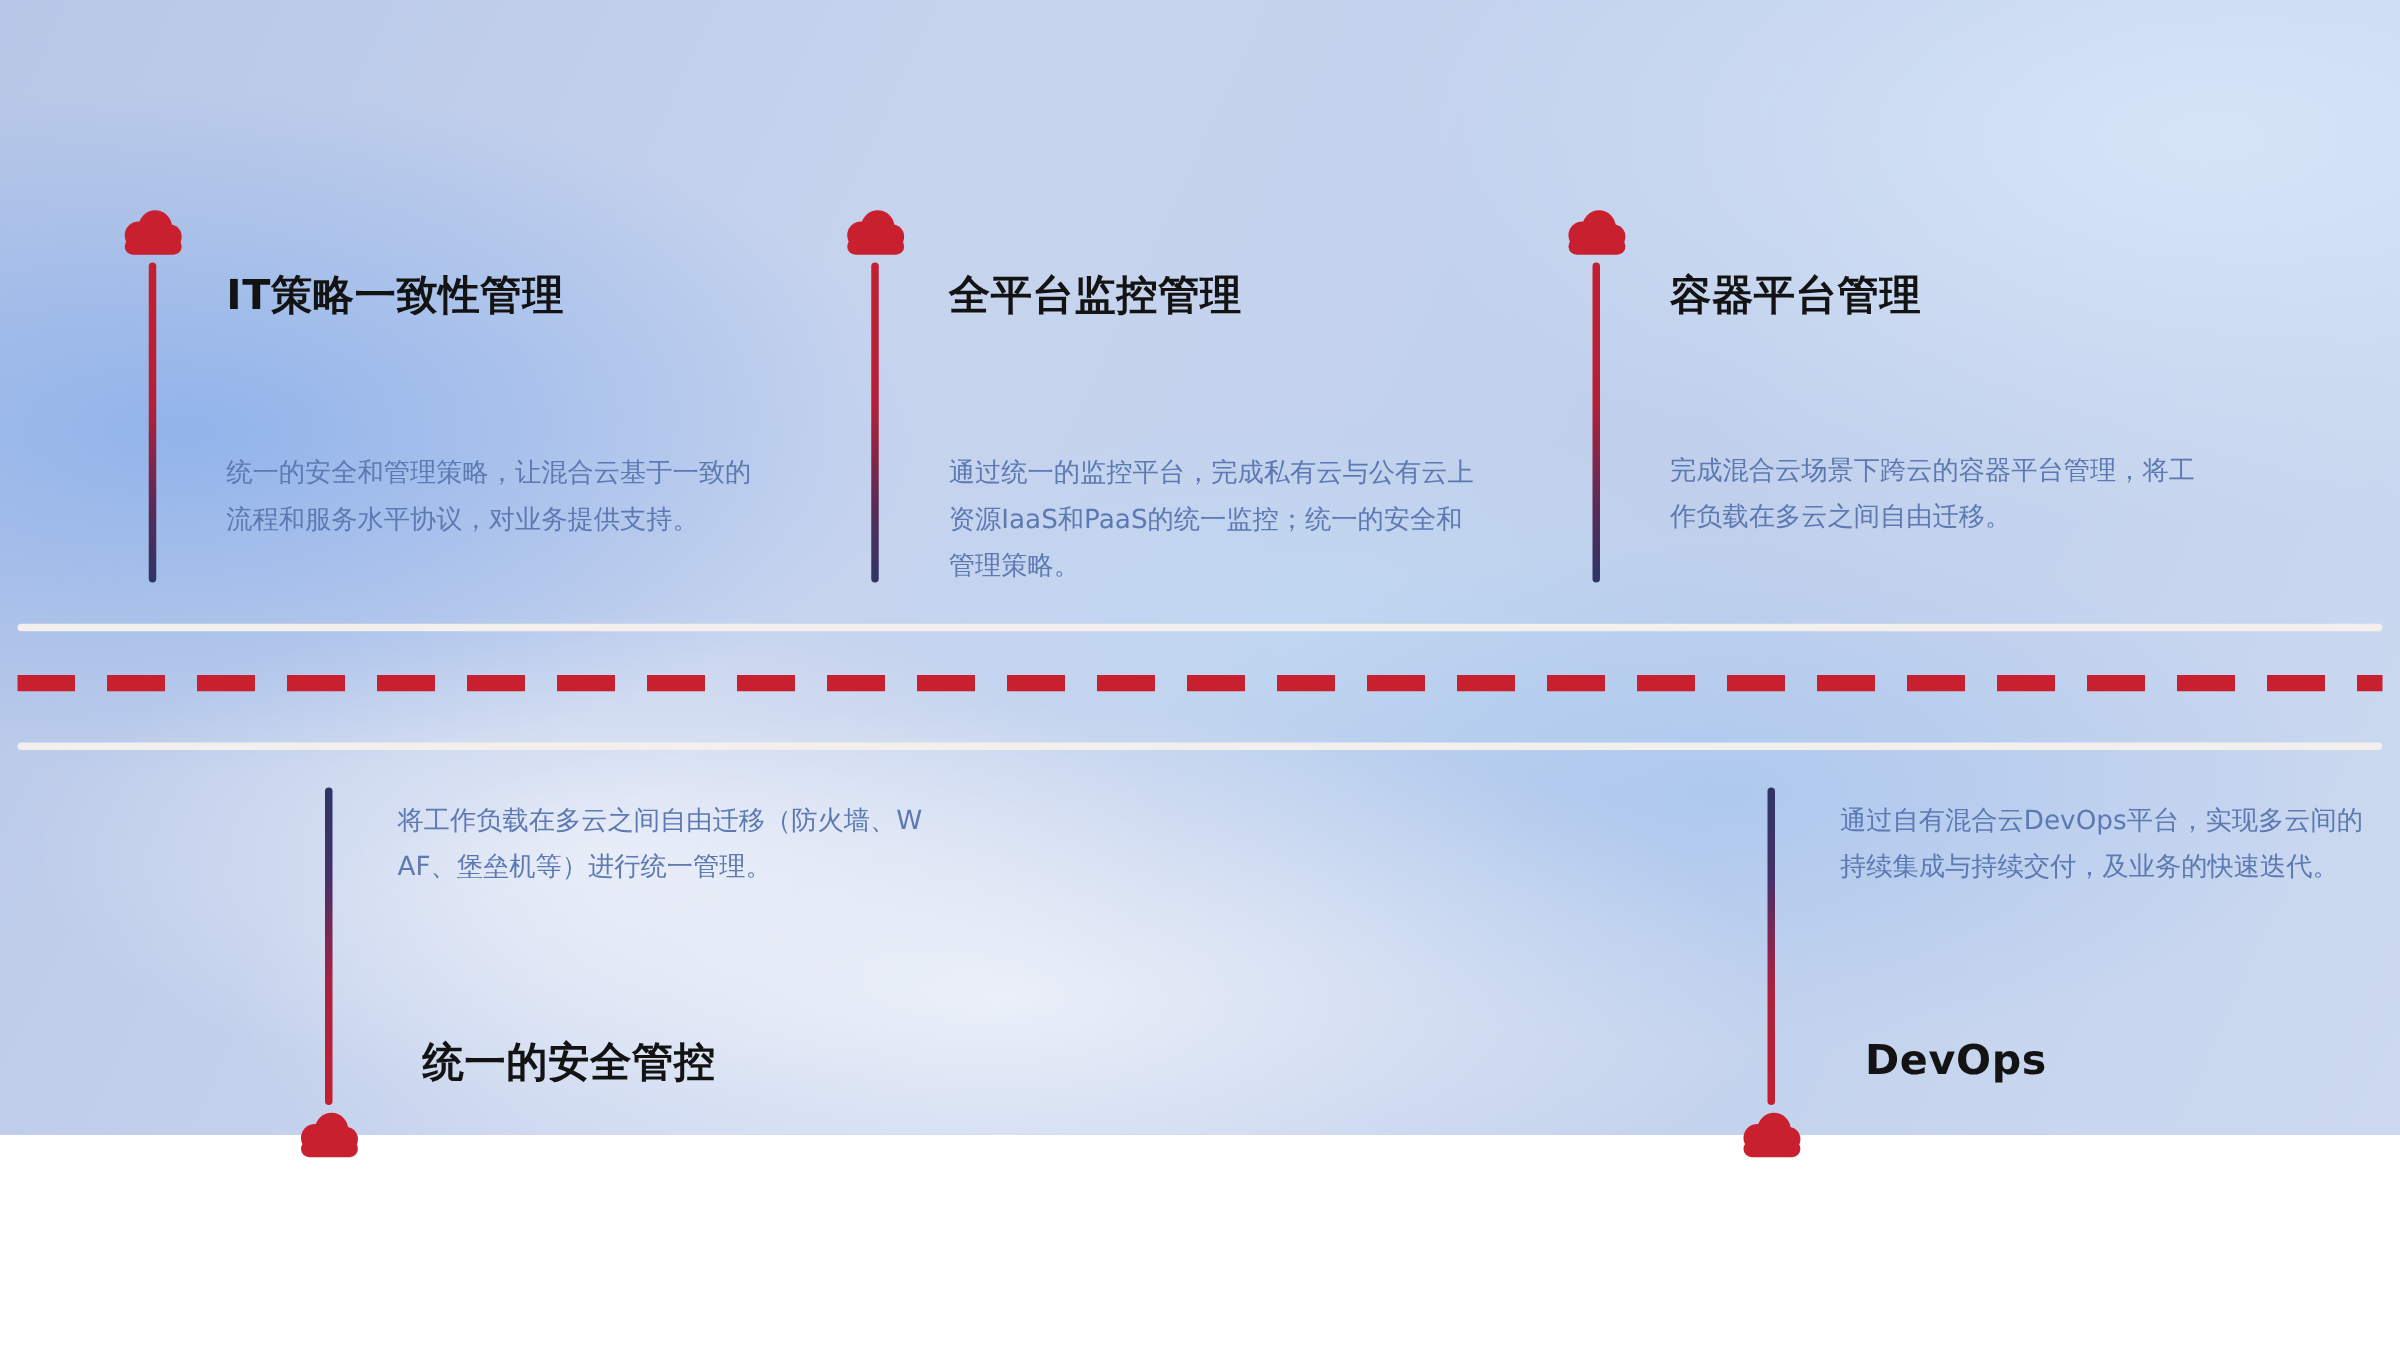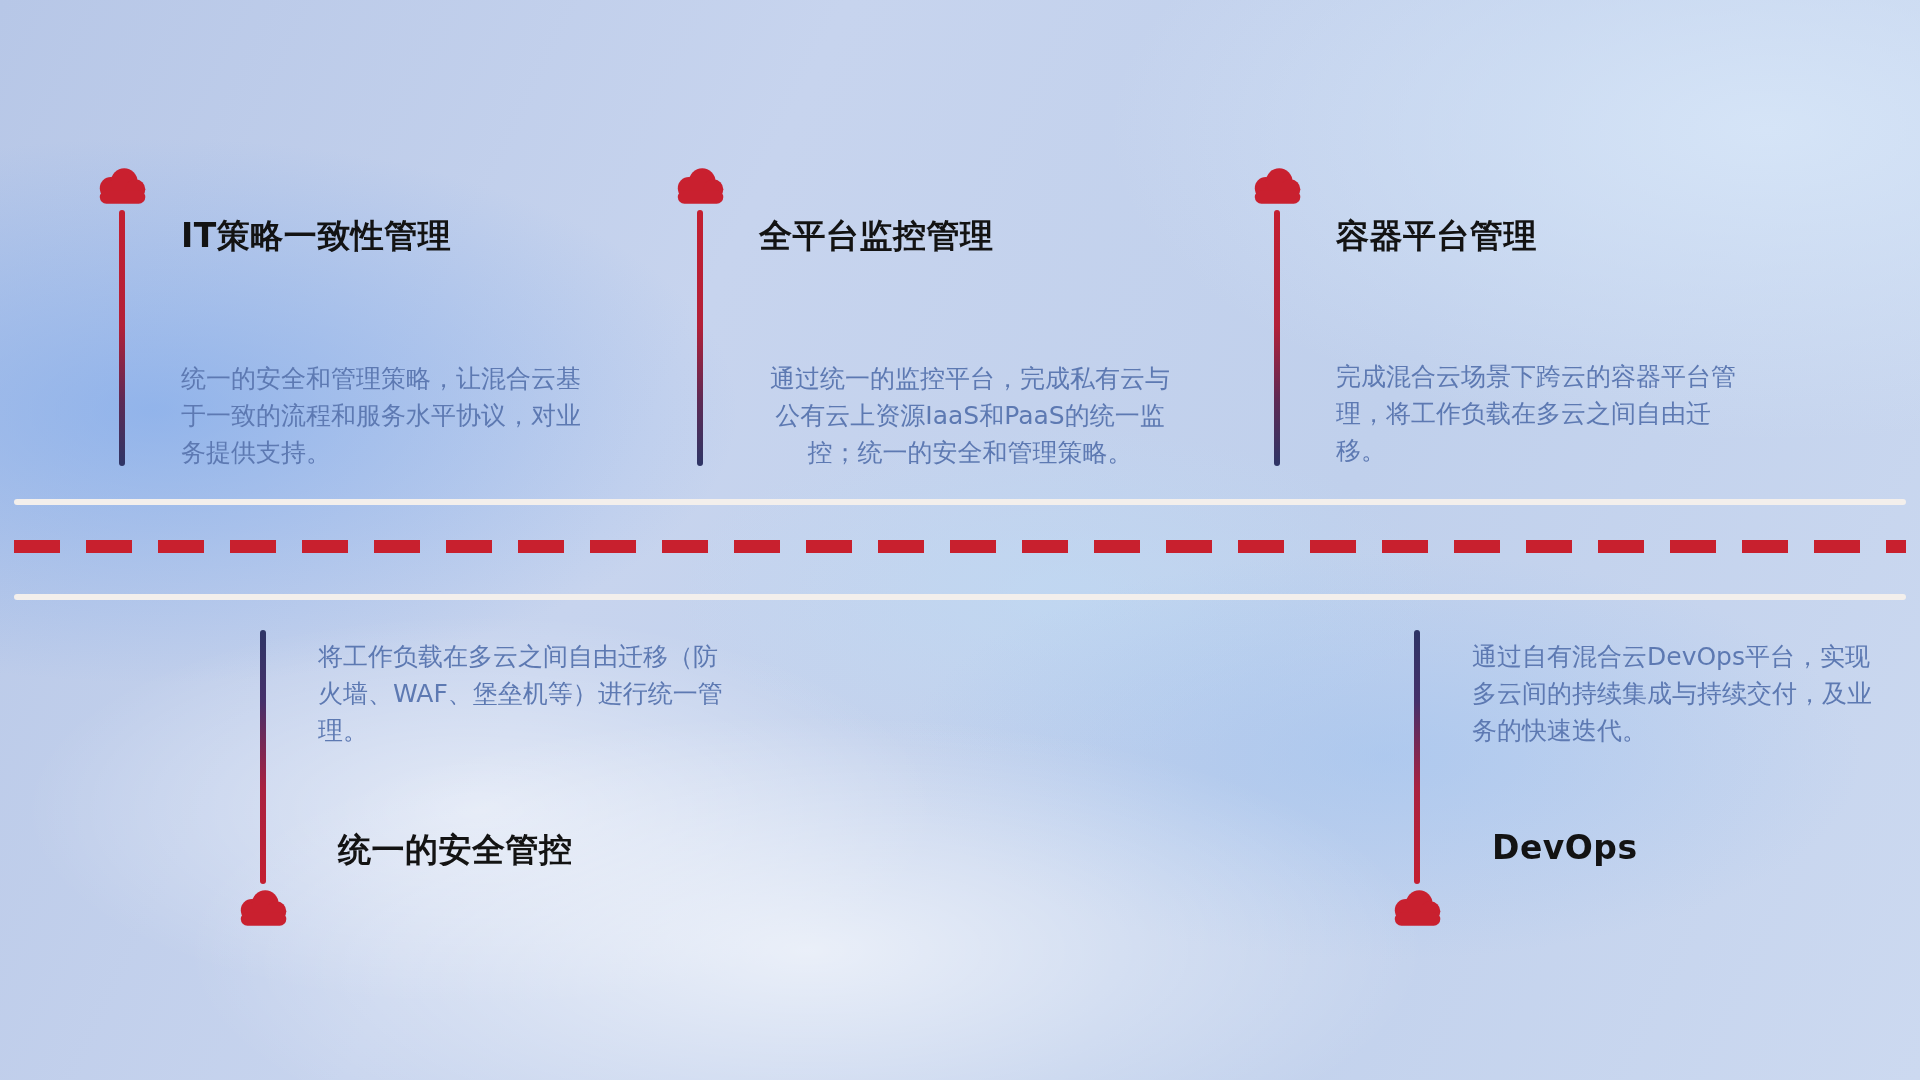--- a/index.html
+++ b/index.html
@@ -2,21 +2,21 @@
 <html><head>
 <meta charset="utf-8">
 <style>
   * { margin: 0; padding: 0; box-sizing: border-box; }
   html, body { width: 1920px; height: 1080px; overflow: hidden; }
   body { font-family: "DejaVu Sans", "Liberation Sans", sans-serif; }
 
   .stage {
     position: relative;
     width: 1920px;
-    height: 1080px;
+    height: 908px;
     background:
       radial-gradient(900px 420px at 8% 38%, rgba(110,160,235,0.55), transparent 65%),
       radial-gradient(1100px 520px at 92% 12%, rgba(215,230,248,0.9), transparent 60%),
       radial-gradient(1000px 380px at 42% 88%, rgba(255,255,255,0.65), transparent 62%),
       radial-gradient(800px 340px at 72% 70%, rgba(150,190,240,0.45), transparent 60%),
       radial-gradient(700px 300px at 25% 75%, rgba(255,255,255,0.5), transparent 65%),
       radial-gradient(600px 260px at 55% 55%, rgba(190,220,245,0.5), transparent 65%),
       linear-gradient(115deg, #b7c7e7 0%, #c7d4ee 35%, #c0d0ec 65%, #ccd9f0 100%);
   }
 
@@ -75,31 +75,31 @@
     color: #131313;
     letter-spacing: 0.5px;
     white-space: nowrap;
   }
   .item.top    .title { left: 87px; top: 48px; }
   .item.bottom .title { left: 83px; top: 198px; margin-left: 20px; }
 
   .desc {
     position: absolute;
     width: 422px;
-    font-size: 25px;
+    font-size: 21px;
     line-height: 37px;
     color: #5d79b2;
     word-break: break-all;
   }
   .item.top    .desc { left: 87px; top: 194px; }
   .item.bottom .desc { left: 83px; top: 8px; }
 
   
   #item-0 { left: 94px; }
-  #item-1 { left: 672px; text-align: center; }
+  #item-1 { left: 672px; }
   #item-2 { left: 1249px; font-family: Liberation Mono, monospace; }
   #item-3 { left: 235px; }
   #item-4 { left: 812px; }
   #item-5 { left: 1389px; }
 </style>
 </head>
 <body>
 
 <div class="stage">
 

